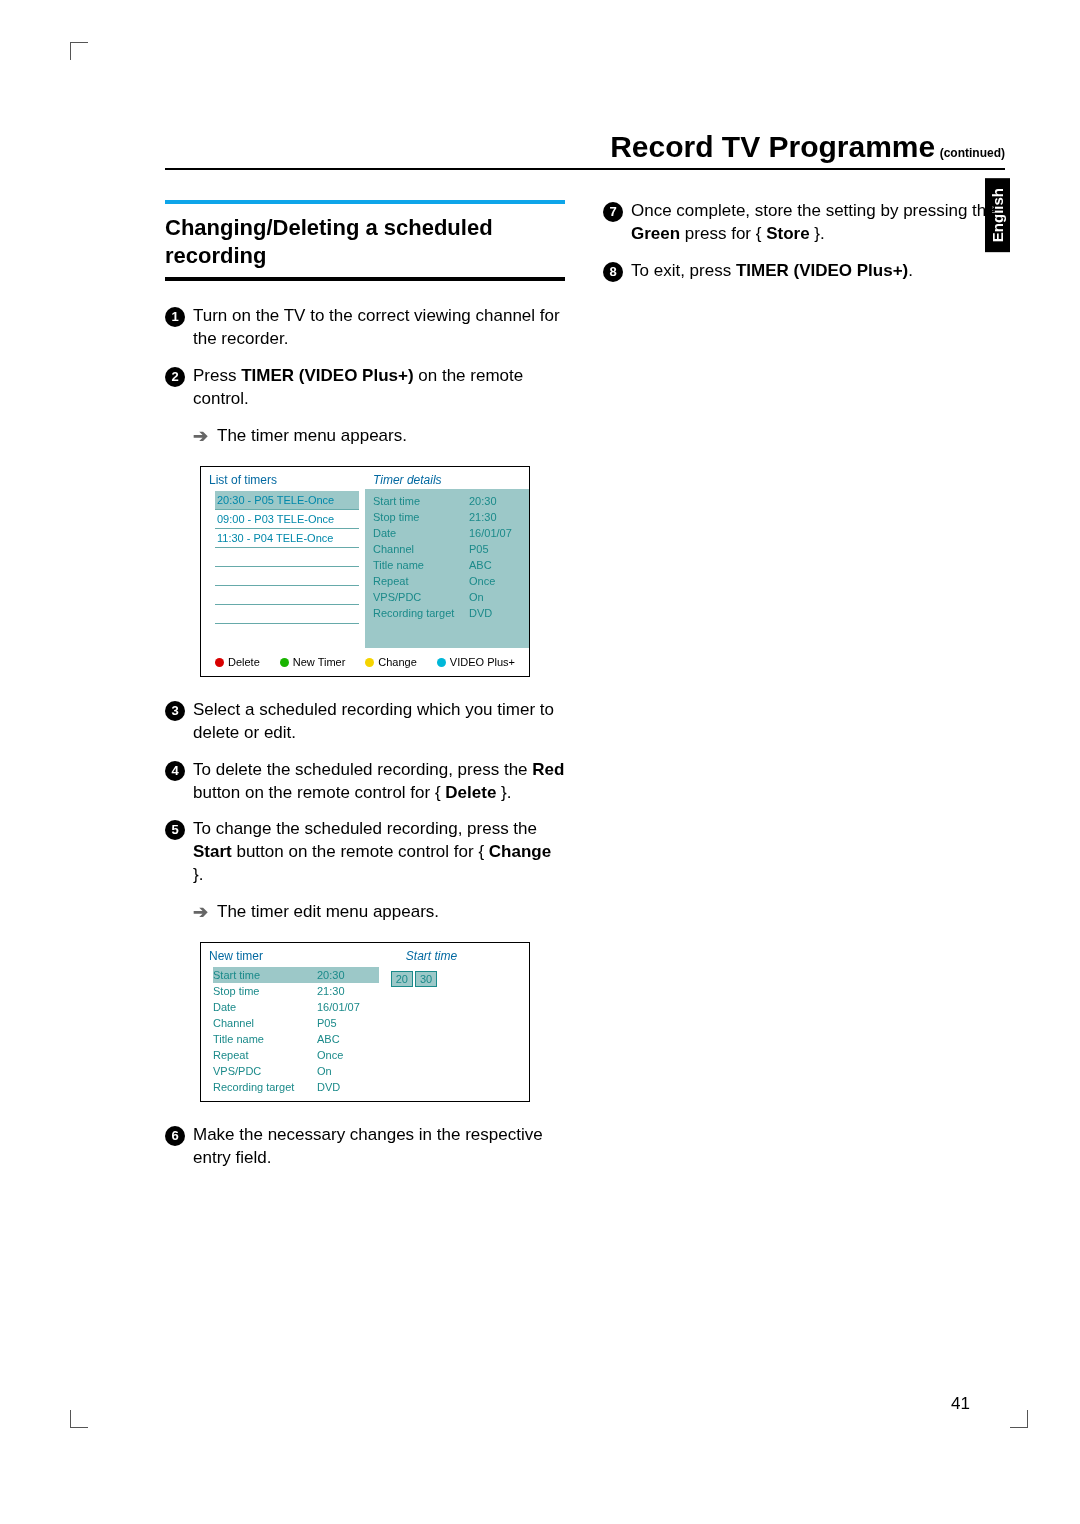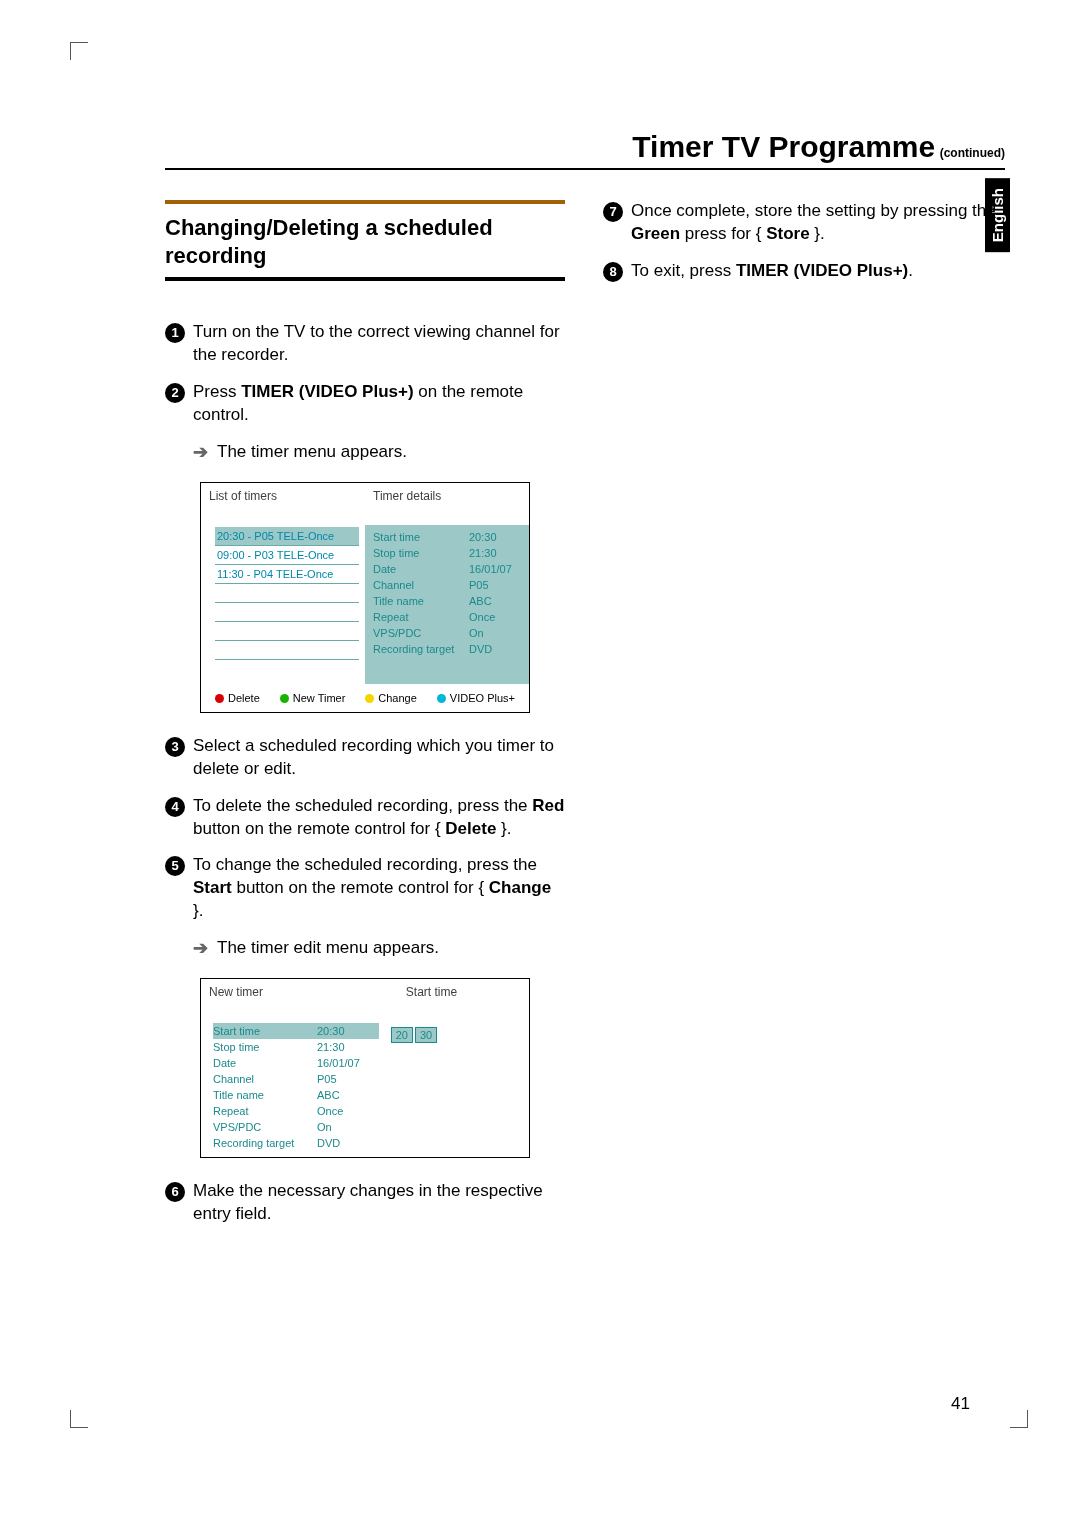--- a/index.html
+++ b/index.html
@@ -28,21 +28,21 @@
   }
   .header .title { font-size: 30px; font-weight: bold; }
   .header .cont { font-size: 12px; font-weight: bold; }
   .columns {
     display: flex;
     gap: 38px;
     margin-top: 30px;
     margin-left: 80px;
   }
   .col { width: 400px; }
-  .subheading-wrap { padding: 10px 0 8px 0; border-top: 4px solid #a16207; border-bottom: 4px solid #000; margin-bottom: 40px; }
+  .subheading-wrap { padding: 10px 0 8px 0; border-top: 4px solid #0ea5e9; border-bottom: 4px solid #000; margin-bottom: 24px; }
   .subheading { font-size: 22px; font-weight: bold; line-height: 1.25; }
   .step { display: flex; gap: 8px; margin-bottom: 14px; }
   .step .num {
     flex: none;
     width: 20px; height: 20px; border-radius: 50%;
     background: #000; color: #fff;
     font-size: 13px; font-weight: bold;
     text-align: center; line-height: 20px;
     margin-top: 2px;
   }
@@ -62,25 +62,25 @@
   }
   .page-num { position:absolute; bottom:110px; right:110px; font-size:17px;text-align:right; }
 
   
   .osd {
     border: 1.5px solid #000;
     width: 330px;
     margin: 4px auto 22px auto;
     font-size: 12px;
   }
-  .osd-header { display:flex; color:#404040; font-size:12px; }
+  .osd-header { display:flex; color:#0369a1; font-size:12px; }
   .osd-header > div { padding: 6px 8px 2px 8px; }
   .osd-header .h1 { width: 50%; }
-  .osd-header .h2 { width: 50%; }
-  .osd-body { display:flex;margin-top:20px; }
+  .osd-header .h2 { width: 50%; font-style: italic; }
+  .osd-body { display:flex; }
   .osd-left { width:50%; padding:2px 6px 6px 14px; }
   .osd-left .row { border-bottom: 1px solid #6aa; padding:3px 2px; color:#08a; font-size:11px; }
   .osd-left .row:first-child { background:#9cc8c8; }
   .osd-right { width:50%; background:#9cc8c8; padding:4px 6px; color:#08a; font-size:11px; }
   .kv { display:flex; gap:6px; padding:2px 2px; }
   .kv .k { width:90px; color:#1b8a8a; }
   .kv .v { color:#1b8a8a; }
   .osd-actions { display:flex; justify-content:space-around; padding:8px 4px; font-size:11px; }
   .dot { display:inline-block; width:9px; height:9px; border-radius:50%; margin-right:4px; vertical-align:middle; }
   .dot-r{background:#d80000;} .dot-g{background:#19b400;} .dot-y{background:#f5d400;} .dot-c{background:#00b7d8;}
@@ -100,21 +100,21 @@
 <body>
 
 <div class="crop-tl"></div>
 <div class="crop-bl"></div>
 <div class="crop-br"></div>
 
 <div class="lang-tab">English</div>
 
 <div class="page">
   <div class="header">
-    <span class="title">Timer TV Programme</span>
+    <span class="title">Record TV Programme</span>
     <span class="cont">(continued)</span>
   </div>
 
   <div class="columns">
 
     <div class="col">
       <div class="subheading-wrap">
         <div class="subheading">Changing/Deleting a scheduled recording</div>
       </div>
 

